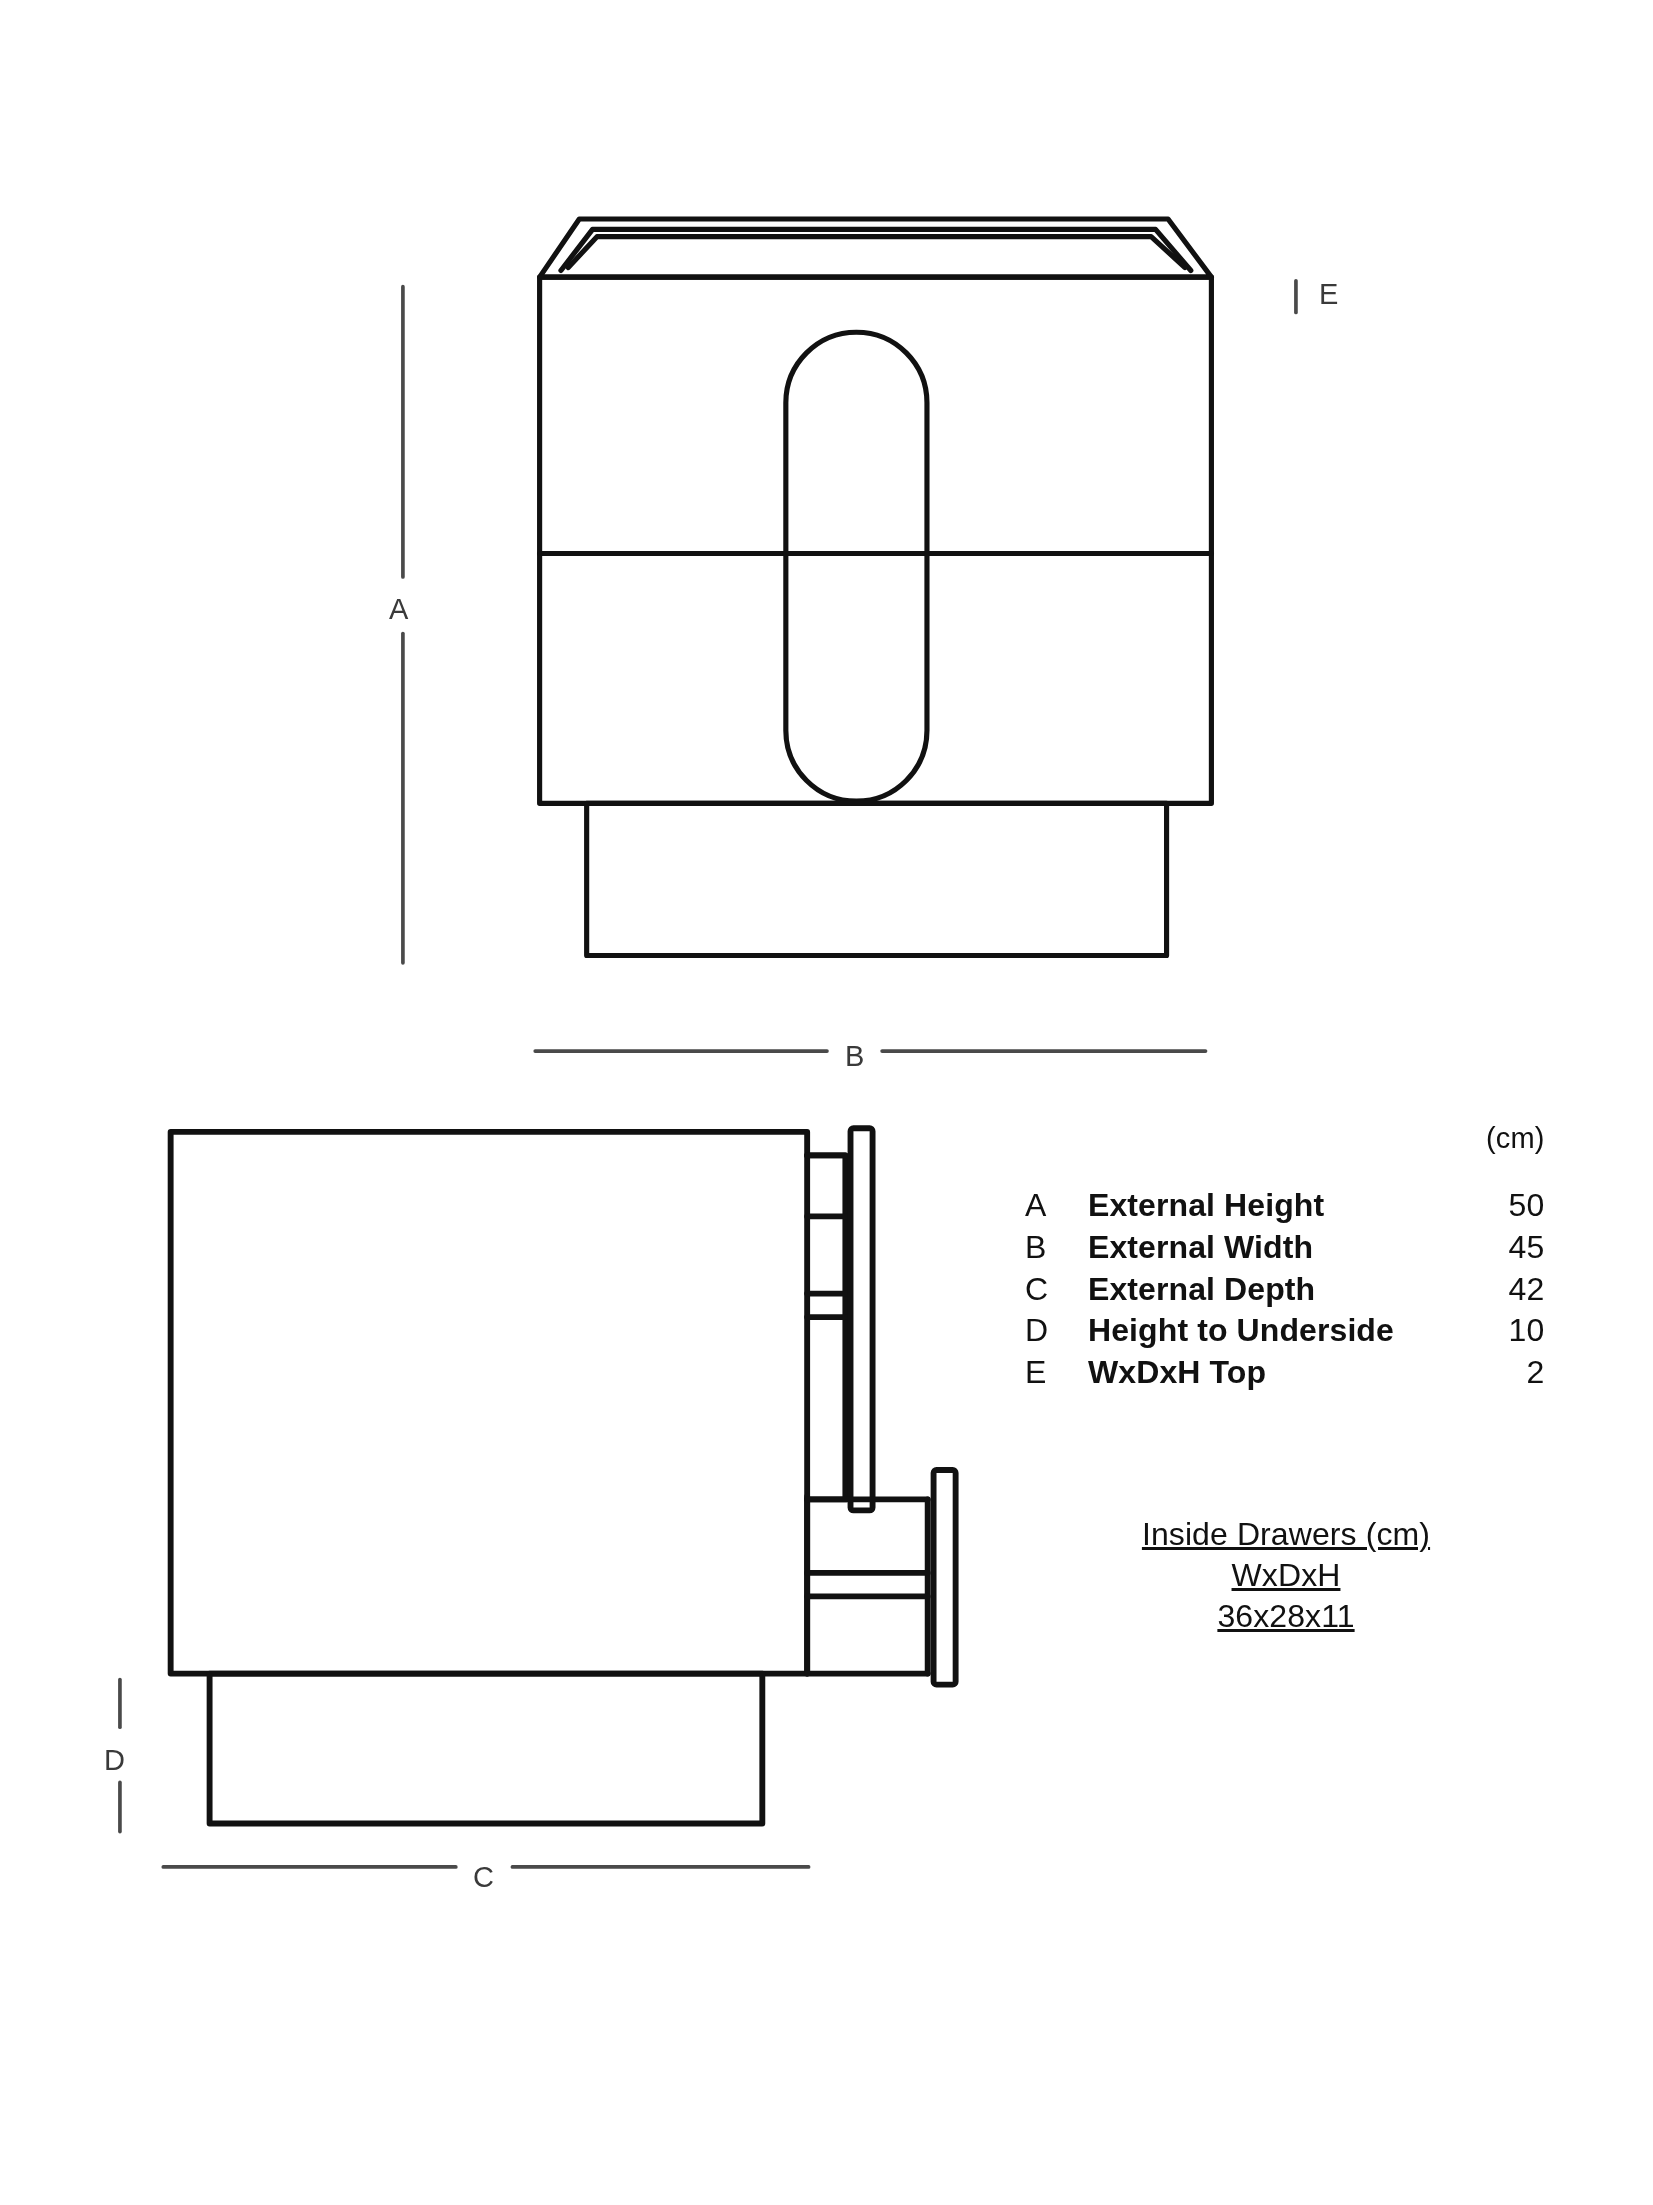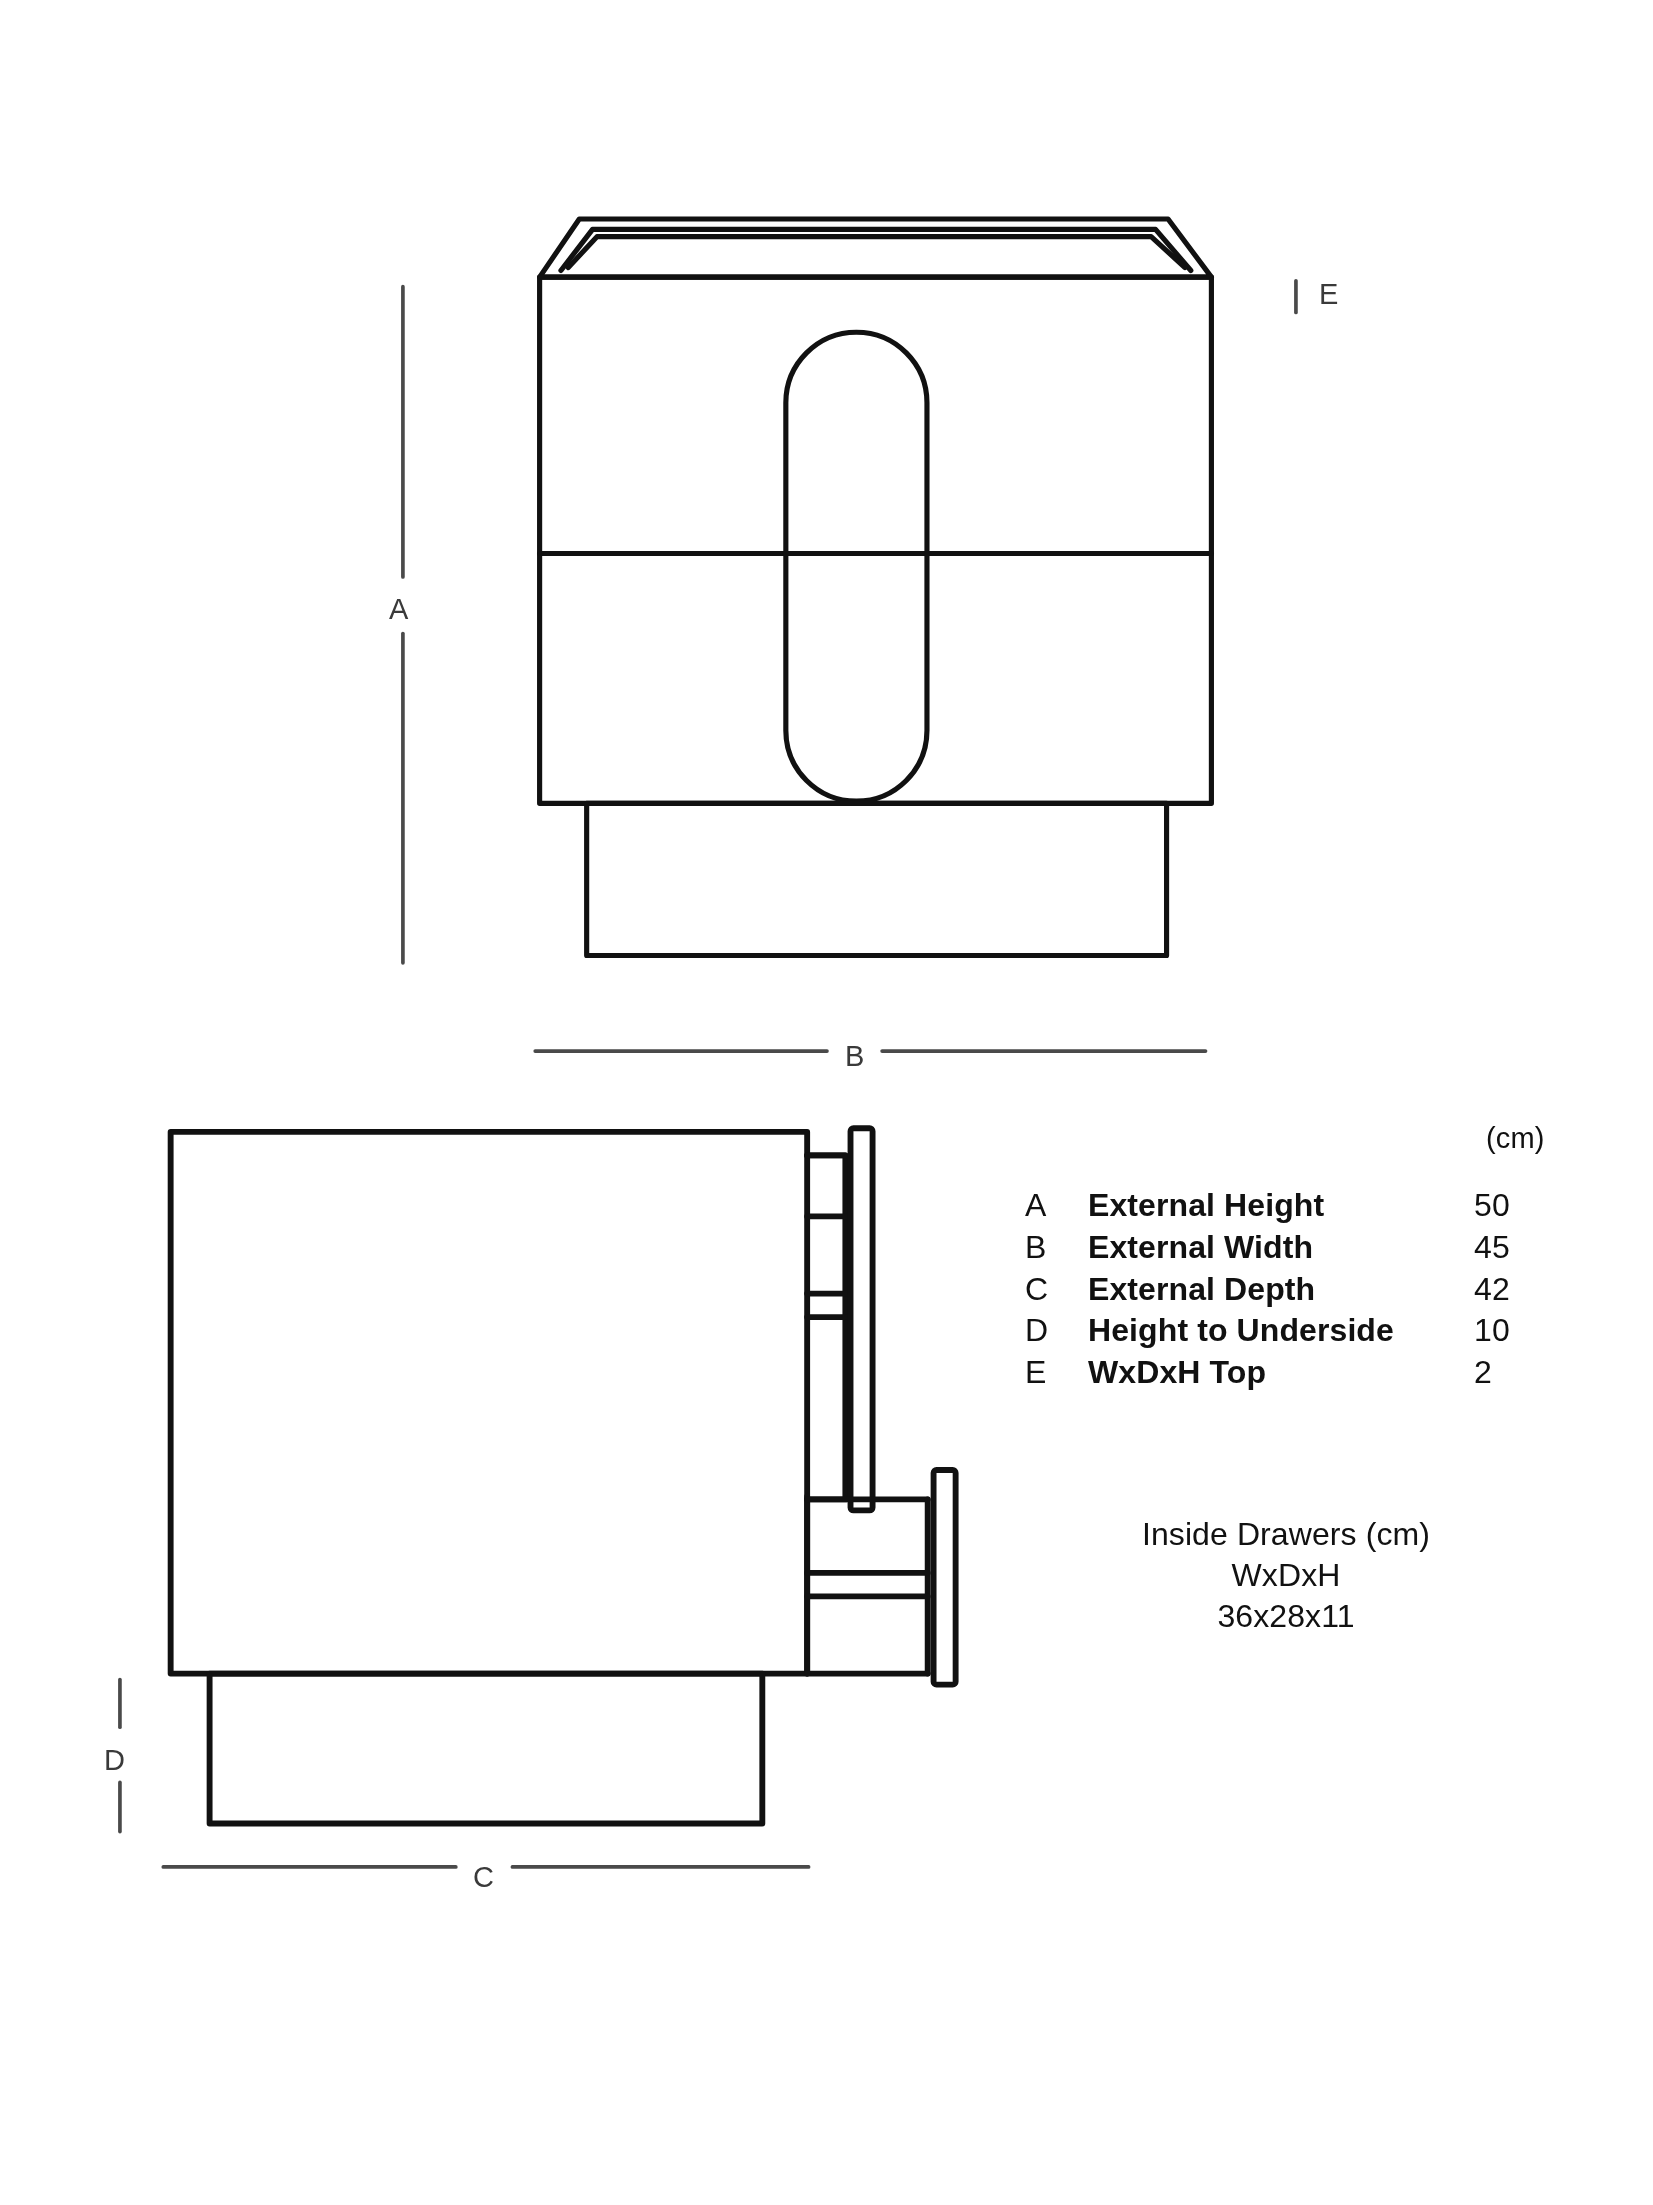--- a/index.html
+++ b/index.html
@@ -83,35 +83,36 @@
     flex: 0 0 63px;
     text-align: left;
   }
   .legend-desc {
     flex: 1 1 auto;
     text-align: left;
     font-weight: bold;
   }
   .legend-val {
     flex: 0 0 88px;
-    text-align: left;
+    text-align: right;
     padding-right: 17.6px;
   }
 
   
   #inside-drawers {
     position: absolute;
     left: 1051px;
     top: 1514px;
     width: 470px;
     text-align: center;
     font-size: 32px;
     line-height: 1.28;
     color: #111111;
     letter-spacing: 0.1px;
+    text-decoration: underline;
   }
   #inside-drawers div { white-space: nowrap; }
 
   
   #footer-note {
     position: absolute;
     left: 0;
     top: 1948px;
     width: 1654px;
     text-align: center;

